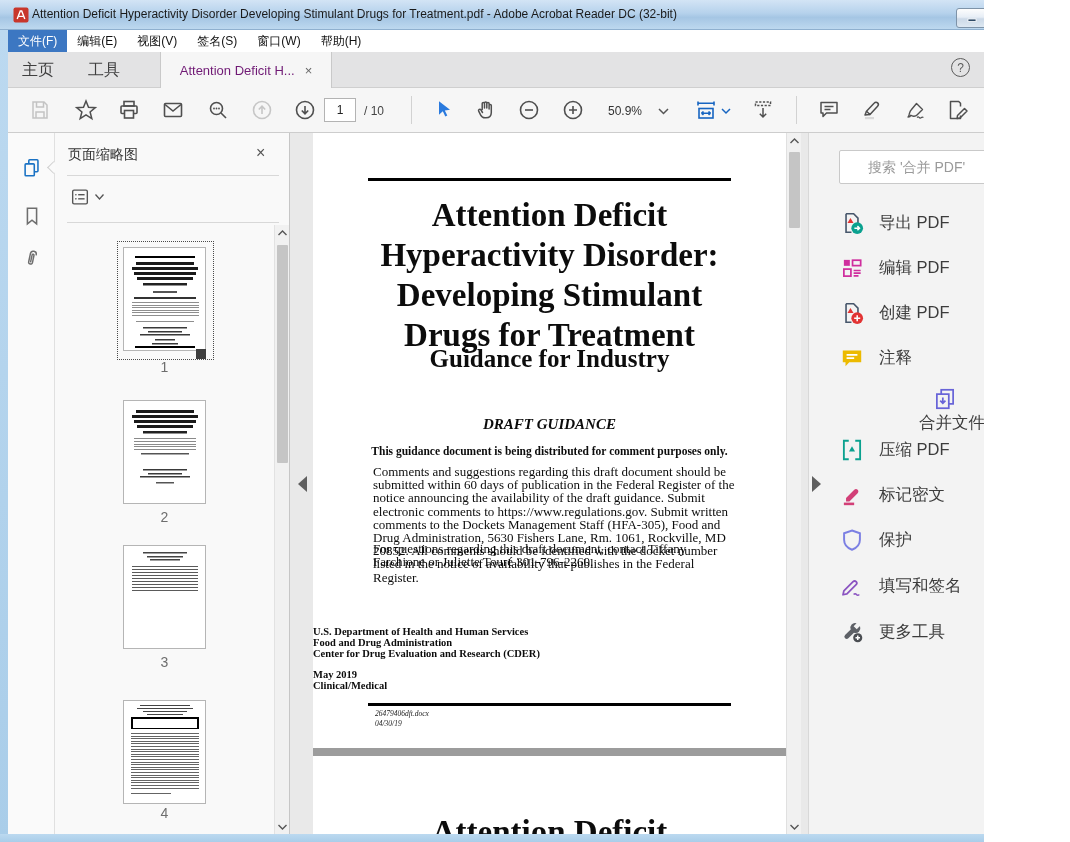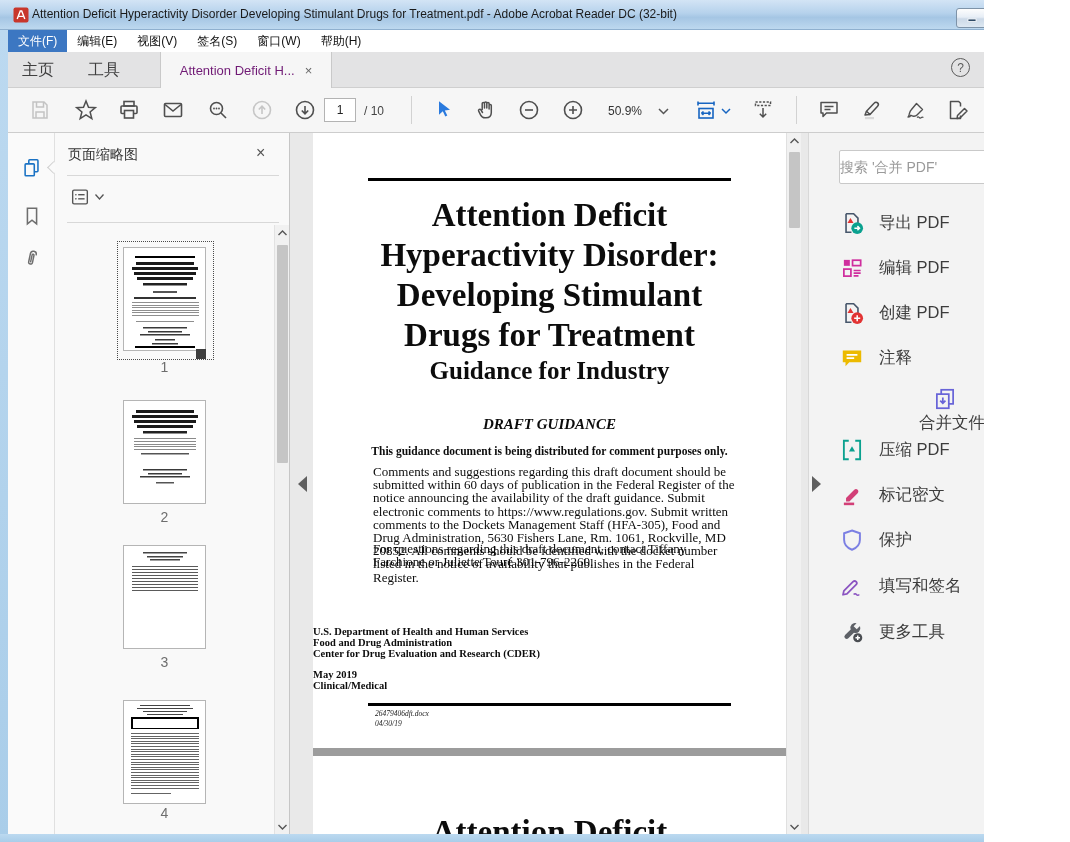--- a/index.html
+++ b/index.html
@@ -107,21 +107,21 @@
   .pnote{position:absolute;left:0;width:473px;text-align:center;font-weight:bold;font-size:11.5px;}
   .ppara{position:absolute;left:60px;width:362px;font-size:13px;line-height:13.2px;text-align:left;}
   .porg{position:absolute;left:0;width:473px;text-align:left;font-weight:bold;font-size:10.5px;line-height:11px;}
   .pfoot{position:absolute;left:62px;font-style:italic;font-size:7.5px;line-height:9px;color:#222;}
   #pagegap{position:absolute;left:23px;top:615px;width:473px;height:8px;background:#9c9c9c;}
   .collapse-arrow{width:0;height:0;border-top:8px solid transparent;border-bottom:8px solid transparent;}
 
   
   #rightpanel{position:absolute;left:800px;top:0;width:254px;height:701px;background:#f3f3f3;border-left:1px solid #d8d8d8;}
   #rp-search{position:absolute;left:30px;top:17px;width:210px;height:34px;border:1px solid #c9c9c9;border-radius:2px;
-    background:#fff;font-size:14px;color:#333;padding:0 0;}
+    background:#fff;font-size:14px;color:#333;padding:0 28px;}
   #rp-search::placeholder{color:#9a9a9a;}
   .rp-item{position:absolute;left:30px;width:212px;height:36px;display:flex;align-items:center;}
   .rp-ic{width:26px;height:26px;flex:0 0 26px;}
   .rp-label{margin-left:14px;font-size:16.5px;color:#3c3c3c;white-space:nowrap;}
   .rp-chev{position:absolute;right:4px;top:14px;}
 
   
   .wborder{background:linear-gradient(#bcd9f0,#a9cde9);}
 </style>
 </head>
@@ -324,21 +324,21 @@
 
     <div id="docarea">
       <div class="collapse-arrow abs" style="left:8px;top:343px;border-right:9px solid #5f5f5f;"></div>
 
       <div class="pdfpage" style="top:0;height:615px;">
         <div class="prule" style="top:45px;"></div>
         <div class="ptitle" style="top:62px;">Attention Deficit</div>
         <div class="ptitle" style="top:102px;">Hyperactivity Disorder:</div>
         <div class="ptitle" style="top:142px;">Developing Stimulant</div>
         <div class="ptitle" style="top:182px;">Drugs for Treatment</div>
-        <div class="psub" style="top:224px;">Guidance for Industry</div>
+        <div class="psub" style="top:212px;">Guidance for Industry</div>
         <div class="pdraft" style="top:283px;">DRAFT GUIDANCE</div>
         <div class="pnote" style="top:312px;">This guidance document is being distributed for comment purposes only.</div>
         <div class="ppara" style="top:332px;">Comments and suggestions regarding this draft document should be submitted within 60 days of publication in the Federal Register of the notice announcing the availability of the draft guidance. Submit electronic comments to https://www.regulations.gov. Submit written comments to the Dockets Management Staff (HFA-305), Food and Drug Administration, 5630 Fishers Lane, Rm. 1061, Rockville, MD 20852. All comments should be identified with the docket number listed in the notice of availability that publishes in the Federal Register.</div>
         <div class="ppara" style="top:409px;">For questions regarding this draft document, contact Tiffany Farchione or Juliette Touré 301-796-2260.</div>
         <div class="porg" style="top:493px;">U.S. Department of Health and Human Services</div>
         <div class="porg" style="top:504px;">Food and Drug Administration</div>
         <div class="porg" style="top:515px;">Center for Drug Evaluation and Research (CDER)</div>
         <div class="porg" style="top:536px;">May 2019</div>
         <div class="porg" style="top:547px;">Clinical/Medical</div>
         <div class="prule" style="top:570px;height:2.5px;"></div>

